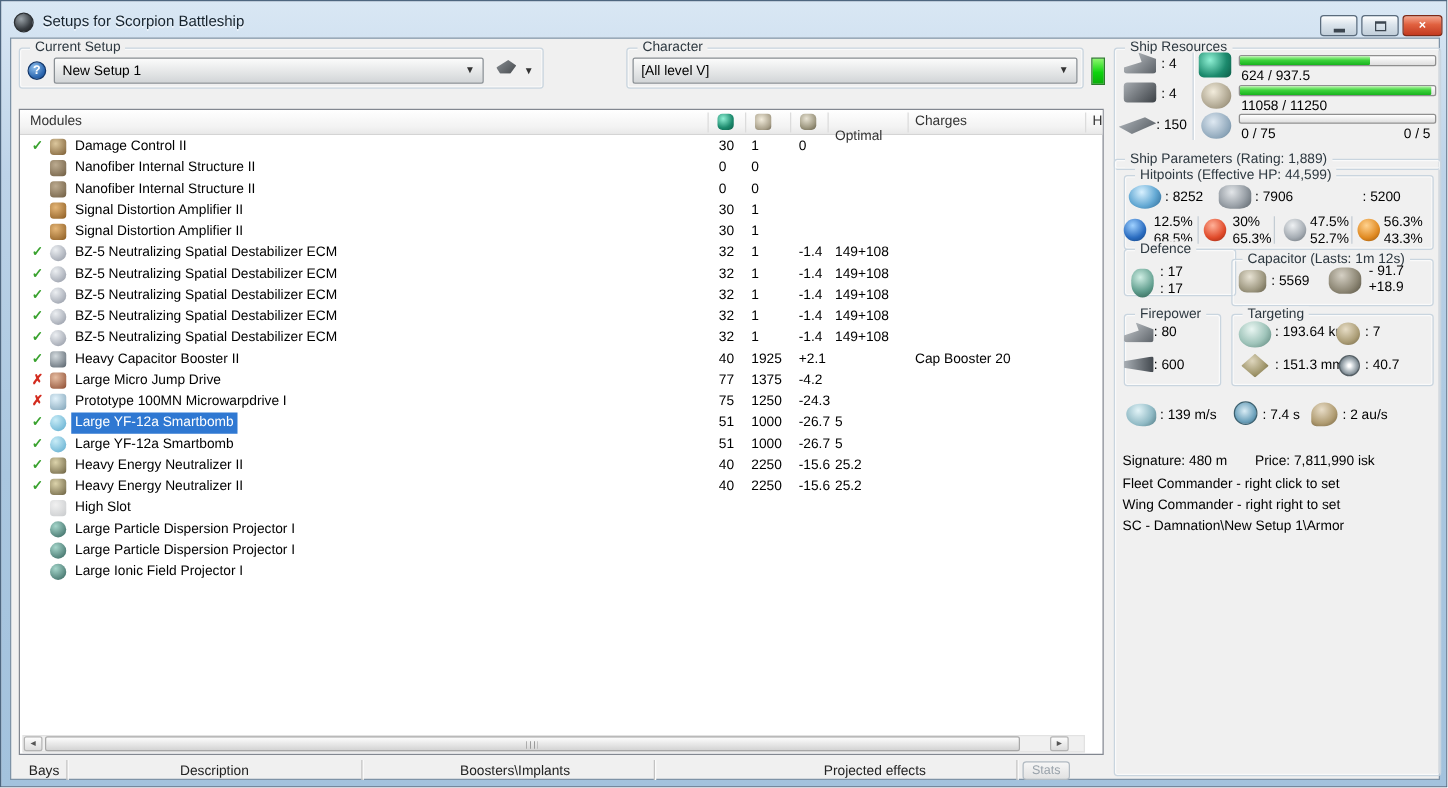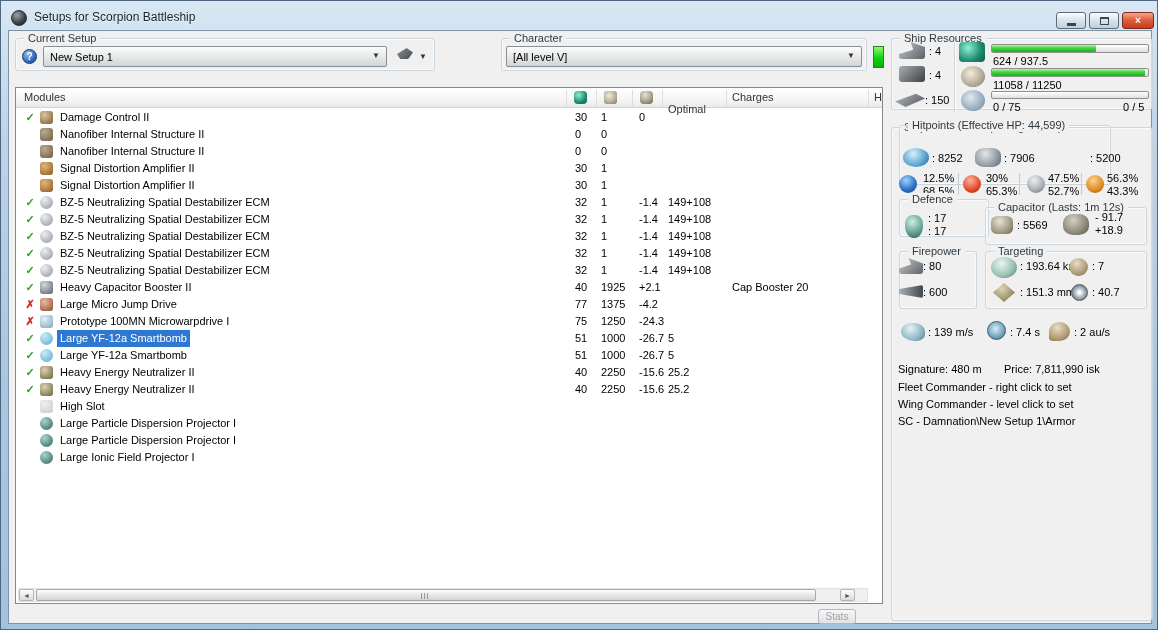--- a/index.html
+++ b/index.html
@@ -398,25 +398,35 @@
         </div>
       <div class="sthumb">
           <span class="sgrip"></span>
         </div>
       <div class="sbtn" style="left:821px">
           <span>►</span>
         </div>
     </div>
   </div>
 
+  <div class="statusbar">
+    <span class="txt" style="left:8px;top:4px">Bays</span>
+    <span class="ssep" style="left:38px"></span>
+    <span class="txt" style="left:129px;top:4px">Description</span>
+    <span class="ssep" style="left:274px"></span>
+    <span class="txt" style="left:353px;top:4px">Boosters\Implants</span>
+    <span class="ssep" style="left:508px"></span>
+    <span class="txt" style="left:644px;top:4px">Projected effects</span>
+    <span class="ssep" style="left:798px"></span>
+  </div>
   <div class="stats-btn">
       <span>Stats</span>
     </div>
 
-  <div class="gbox" style="left:890px;top:37px;width:262px;height:72px">
+  <div class="gbox" style="left:890px;top:37px;width:262px;height:98px">
     <span class="glabel">Ship Resources</span>
   </div>
   <span class="ricon i-turret" style="left:898px;top:41px;width:26px;height:17px"></span>
   <span class="txt" style="left:928px;top:44px">: 4</span>
   <span class="ricon i-launcher" style="left:898px;top:65px;width:26px;height:16px"></span>
   <span class="txt" style="left:928px;top:68px">: 4</span>
   <span class="ricon i-tools" style="left:894px;top:89px;width:30px;height:19px"></span>
   <span class="txt" style="left:924px;top:93px">: 150</span>
   <span class="vdiv" style="left:953px;top:41px;height:70px"></span>
 
@@ -434,21 +444,21 @@
   <div class="pbar" style="left:990px;top:90px;width:158px;height:8px">
       <div class="fill" style="width: 0%;"></div>
     </div>
   <span class="txt" style="left:992px;top:100px">0 / 75</span>
   <span class="txt" style="left:1122px;top:100px">0 / 5</span>
 
   <div class="gbox" style="left:890px;top:126px;width:262px;height:494px">
     <span class="glabel">Ship Parameters (Rating: 1,889)</span>
   </div>
 
-  <div class="gbox" style="left:898px;top:124px;width:212px;height:60px">
+  <div class="gbox" style="left:898px;top:139px;width:248px;height:60px">
     <span class="glabel">Hitpoints (Effective HP: 44,599)</span>
   </div>
   <span class="ricon i-shield" style="left:902px;top:147px;width:26px;height:19px"></span>
   <span class="txt" style="left:931px;top:151px">: 8252</span>
   <span class="ricon i-armor" style="left:974px;top:147px;width:26px;height:19px"></span>
   <span class="txt" style="left:1003px;top:151px">: 7906</span>
   <span class="ricon i-hull" style="left:1062px;top:147px;width:24px;height:19px"></span>
   <span class="txt" style="left:1089px;top:151px">: 5200</span>
 
   <span class="ricon i-em" style="left:898px;top:174px;width:18px;height:18px"></span>
@@ -506,16 +516,16 @@
   <span class="ricon i-speed" style="left:900px;top:322px;width:24px;height:18px"></span>
   <span class="txt" style="left:916px;top:325px;left:927px">: 139 m/s</span>
   <span class="ricon i-align" style="left:986px;top:320px;width:19px;height:19px"></span>
   <span class="txt" style="left:1009px;top:325px">: 7.4 s</span>
   <span class="ricon i-warp" style="left:1048px;top:321px;width:21px;height:19px"></span>
   <span class="txt" style="left:1073px;top:325px">: 2 au/s</span>
 
   <span class="txt" style="left:897px;top:362px">Signature: 480 m</span>
   <span class="txt" style="left:1003px;top:362px">Price: 7,811,990 isk</span>
   <span class="txt" style="left:897px;top:380px">Fleet Commander - right click to set</span>
-  <span class="txt" style="left:897px;top:397px">Wing Commander - level click to set</span>
+  <span class="txt" style="left:897px;top:397px">Wing Commander - right right to set</span>
   <span class="txt" style="left:897px;top:414px">SC - Damnation\New Setup 1\Armor</span>
 
 </div>
 
 </body></html>

